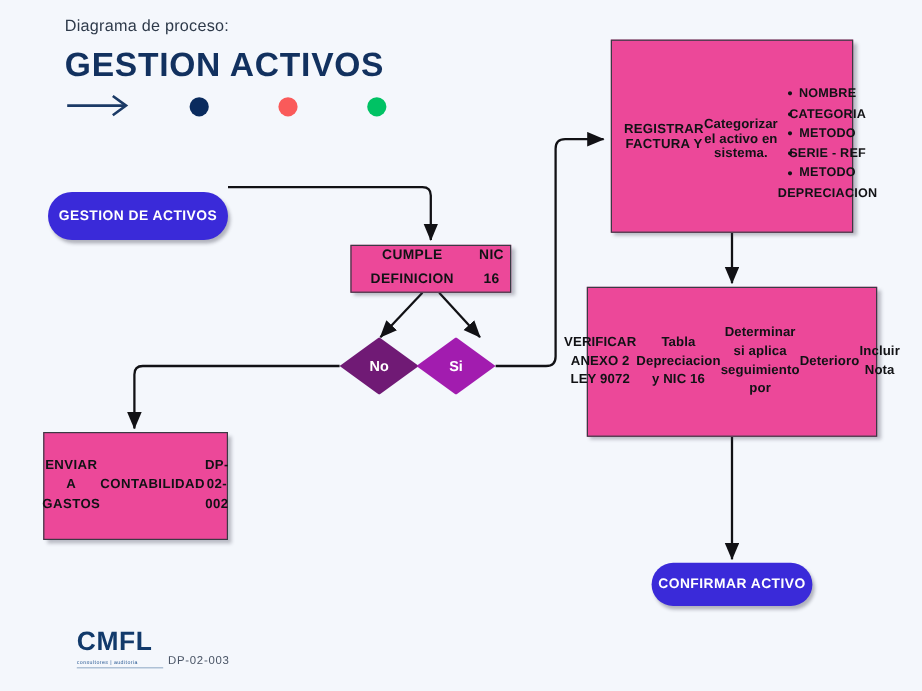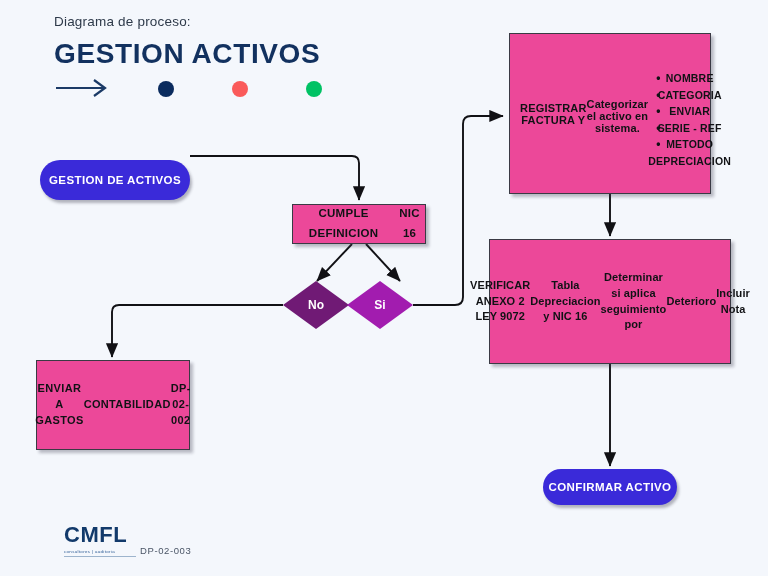--- a/index.html
+++ b/index.html
@@ -182,21 +182,21 @@
   <div class="diamond" id="dia-si" style="left:347px; top:281px; width:66px; height:48px;">
     <span>Si</span>
   </div>
 
   <div class="node boxn" id="box-registrar" style="left:509px; top:33px; width:202px; height:161px; justify-content:flex-start;">
     <div class="hd">REGISTRAR FACTURA Y</div>
     <div class="hd2">Categorizar el activo en sistema.</div>
     <ul>
       <li>NOMBRE</li>
       <li>CATEGORIA</li>
-      <li>ENVIAR</li>
+      <li>METODO</li>
       <li>SERIE - REF</li>
       <li>METODO DEPRECIACION</li>
     </ul>
   </div>
 
   <div class="node boxn" id="box-verificar" style="left:489px; top:239px; width:242px; height:125px;">
     <div class="ln">VERIFICAR ANEXO 2 LEY 9072</div>
     <div class="sp"></div>
     <div class="ln">Tabla Depreciacion y NIC 16</div>
     <div class="sp2"></div>

